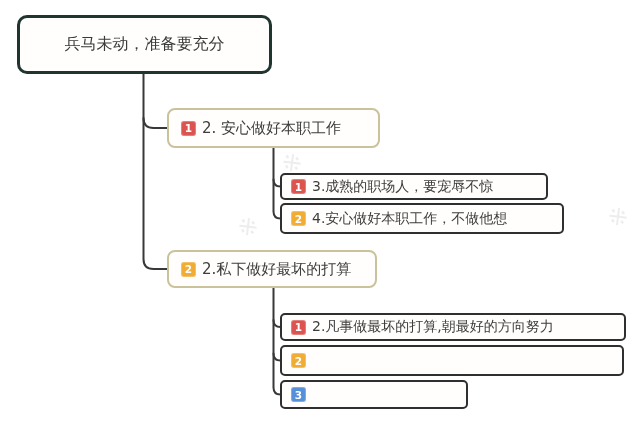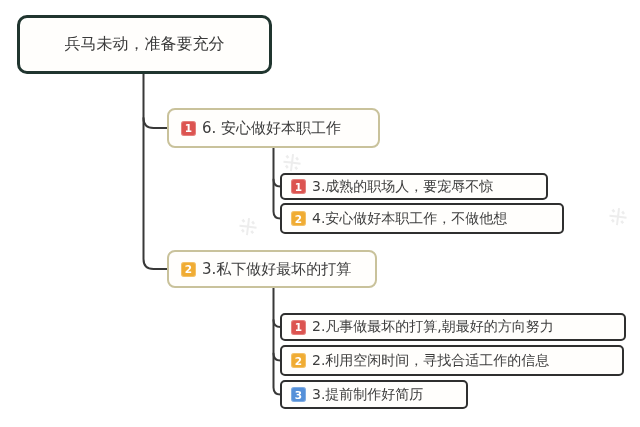--- a/index.html
+++ b/index.html
@@ -86,46 +86,44 @@
   <div class="watermark" style="left:282px;top:148px;">※</div>
   <div class="watermark" style="left:238px;top:212px;">※</div>
   <div class="watermark" style="left:608px;top:202px;">※</div>
 
   <div class="node root" style="left:17px;top:15px;width:255px;height:59px;font-family:Liberation Serif, serif;">
     <span class="label">兵马未动，准备要充分</span>
   </div>
 
   <div class="node branch" style="left:167px;top:108px;width:213px;height:40px;">
     <span class="badge" style="background: rgb(220, 84, 80);">1</span>
-    <span class="label">6. 安心做好本职工作</span>
+    <span class="label">2. 安心做好本职工作</span>
   </div>
 
   <div class="node leaf" style="left:280px;top:173px;width:268px;height:27px;">
     <span class="badge" style="background: rgb(220, 84, 80);">1</span>
     <span class="label">3.成熟的职场人，要宠辱不惊</span>
   </div>
 
   <div class="node leaf" style="left:280px;top:203px;width:284px;height:31px;">
     <span class="badge" style="background: rgb(240, 172, 51);">2</span>
     <span class="label">4.安心做好本职工作，不做他想</span>
   </div>
 
   <div class="node branch" style="left:167px;top:250px;width:210px;height:38px;">
     <span class="badge" style="background: rgb(240, 172, 51);">2</span>
-    <span class="label">3.私下做好最坏的打算</span>
+    <span class="label">2.私下做好最坏的打算</span>
   </div>
 
   <div class="node leaf" style="left:280px;top:313px;width:346px;height:28px;">
     <span class="badge" style="background: rgb(220, 84, 80);">1</span>
     <span class="label">2.凡事做最坏的打算,朝最好的方向努力</span>
   </div>
 
   <div class="node leaf" style="left:280px;top:345px;width:344px;height:31px;">
     <span class="badge" style="background: rgb(240, 172, 51);">2</span>
-    <span class="label">2.利用空闲时间，寻找合适工作的信息</span>
   </div>
 
   <div class="node leaf" style="left:280px;top:380px;width:188px;height:29px;">
     <span class="badge" style="background: rgb(85, 144, 217);">3</span>
-    <span class="label">3.提前制作好简历</span>
   </div>
 
 </div>
 
 </body></html>

